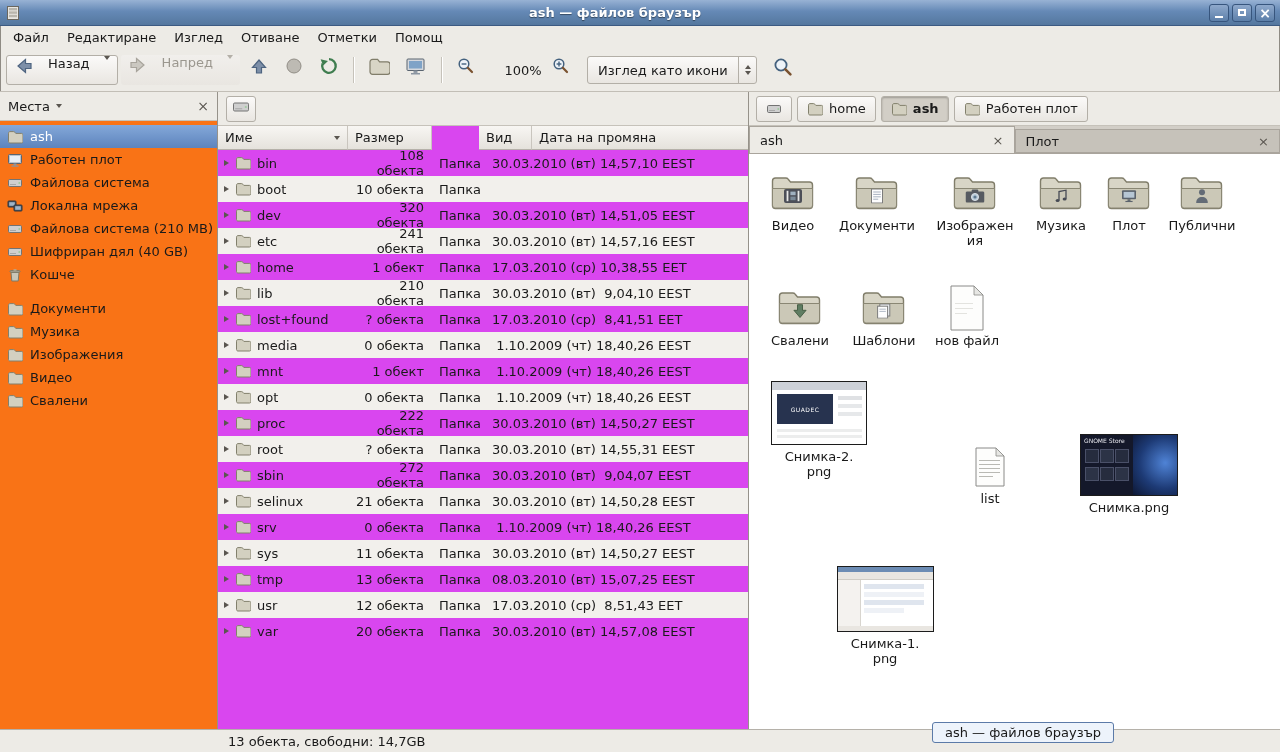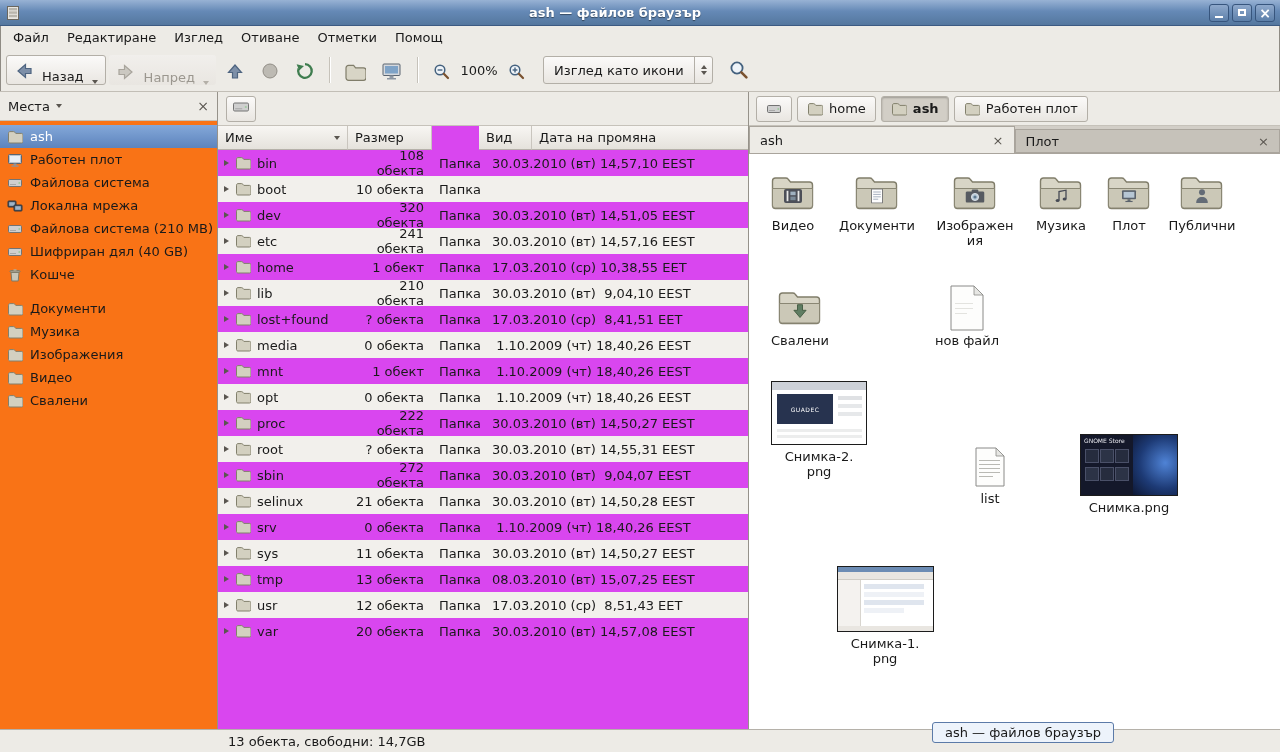--- a/index.html
+++ b/index.html
@@ -17,28 +17,28 @@
     background:linear-gradient(#8fa9cc,#5c7fa9);display:flex;align-items:center;justify-content:center;color:#fff;}
   .g-min{width:8px;height:2px;background:#fff;margin-top:9px;}
   .g-max{width:8px;height:7px;border:2px solid #fff;box-sizing:border-box;}
   .g-close{font-size:14px;font-weight:bold;line-height:1;}
 
   
   .menubar{position:absolute;left:0;top:26px;width:1280px;height:23px;display:flex;align-items:center;padding-left:4px;}
   .menu-item{padding:3px 9px;}
   .toolbar{position:absolute;left:0;top:49px;width:1280px;height:43px;box-sizing:border-box;
     display:flex;align-items:center;gap:3px;padding:0 6px;border-bottom:1px solid #c2beb6;}
-  .tbtn{display:flex;align-items:flex-end;gap:8px;height:30px;box-sizing:border-box;border-radius:3px;padding:0 7px;}
+  .tbtn{display:flex;align-items:flex-start;gap:14px;height:30px;box-sizing:border-box;border-radius:3px;padding:0 7px;}
   .raised{border:1px solid #b3afa7;background:linear-gradient(#fbfaf9,#e9e6e1);}
   .disabled{color:#9b978f;border-color:#d2cec7;background:linear-gradient(#f1efec,#e9e6e1);}
   .flat{border:1px solid transparent;padding:0 5px;}
   .tsep{width:1px;height:26px;background:#c6c2ba;margin:0 5px;box-shadow:1px 0 0 #fff;}
   .chev{width:0;height:0;border-left:3.5px solid transparent;border-right:3.5px solid transparent;border-top:4px solid #5a5650;}
   .chev.dis{border-top-color:#b4b0a8;}
-  .zoom-label{min-width:38px;text-align:center;}
+  .zoom-label{min-width:38px;text-align:center;margin-left:20px;}
   .combo{display:flex;align-items:center;height:28px;box-sizing:border-box;border:1px solid #b3afa7;border-radius:3px;
     background:linear-gradient(#fbfaf9,#e9e6e1);margin-left:8px;}
   .combo-text{padding:0 10px;min-width:130px;}
   .combo-spin{border-left:1px solid #b3afa7;align-self:stretch;width:17px;display:flex;flex-direction:column;align-items:center;justify-content:center;gap:2px;}
   .tri-up{width:0;height:0;border-left:3.5px solid transparent;border-right:3.5px solid transparent;border-bottom:4px solid #5a5650;}
   .tri-dn{width:0;height:0;border-left:3.5px solid transparent;border-right:3.5px solid transparent;border-top:4px solid #5a5650;}
 
   
   .main{position:absolute;left:0;top:92px;right:0;bottom:23px;display:flex;}
 
@@ -779,20 +779,37 @@
               <path d="M2.5 14.5h40v16.5c0 1.9-1.2 3-3 3h-34c-1.9 0-3-1.2-3-3z" fill="#cbc8b7" stroke="#8a8774"></path>
             </svg>
             <span class="emblem">
               <svg width="15" height="15">
                 <path d="M5 1.2h5v5.6h3.6L7.5 14 1.4 6.8H5z" fill="#5f7d62" stroke="#41583f" stroke-width=".9"></path>
               </svg>
             </span>
           </span>
           <span class="glabel" style="width:84px">Свалени</span>
         </div>
+        <div class="gitem" style="left: 93px; top: 133px; width: 84px;">
+          <span class="icon48">
+            <svg width="46" height="38" viewBox="0 0 46 38">
+              <path d="M2.5 7c0-1.9 1.2-3 3-3h10.2c1 0 1.9.4 2.5 1.2L20.5 8h19c1.9 0 3 1.2 3 3v20.5c0 1.9-1.2 3-3 3h-34c-1.9 0-3-1.2-3-3z" fill="#d8d5c6" stroke="#807d6a" stroke-width="1.4"></path>
+              <path d="M2.5 14.5h40v16.5c0 1.9-1.2 3-3 3h-34c-1.9 0-3-1.2-3-3z" fill="#cbc8b7" stroke="#8a8774"></path>
+            </svg>
+            <span class="emblem">
+              <svg width="14" height="15">
+                <rect x="2.8" y=".5" width="10" height="12" fill="#eceff2" stroke="#7c7c7c"></rect>
+                <rect x=".6" y="2.7" width="10" height="12" fill="#fdfdfd" stroke="#7c7c7c"></rect>
+                <rect x="2.4" y="5.2" width="6.4" height=".9" fill="#a9b2c0"></rect>
+                <rect x="2.4" y="7.4" width="6.4" height=".9" fill="#a9b2c0"></rect>
+              </svg>
+            </span>
+          </span>
+          <span class="glabel" style="width:84px">Шаблони</span>
+        </div>
         <div class="gitem" style="left: 176px; top: 133px; width: 84px;">
           <span class="icon48">
             <svg width="34" height="46">
               <path d="M1 1h23l9 9v35H1z" fill="#fdfdfc" stroke="#8a8a88"></path>
               <path d="M24 1l9 9h-9z" fill="#e6e6e3" stroke="#8a8a88" stroke-width=".8"></path>
               <rect x="5" y="18" width="18" height="1" fill="#e3e3df"></rect>
               <rect x="5" y="23" width="18" height="1" fill="#e3e3df"></rect>
               <rect x="5" y="28" width="12" height="1" fill="#e3e3df"></rect>
             </svg>
           </span>

